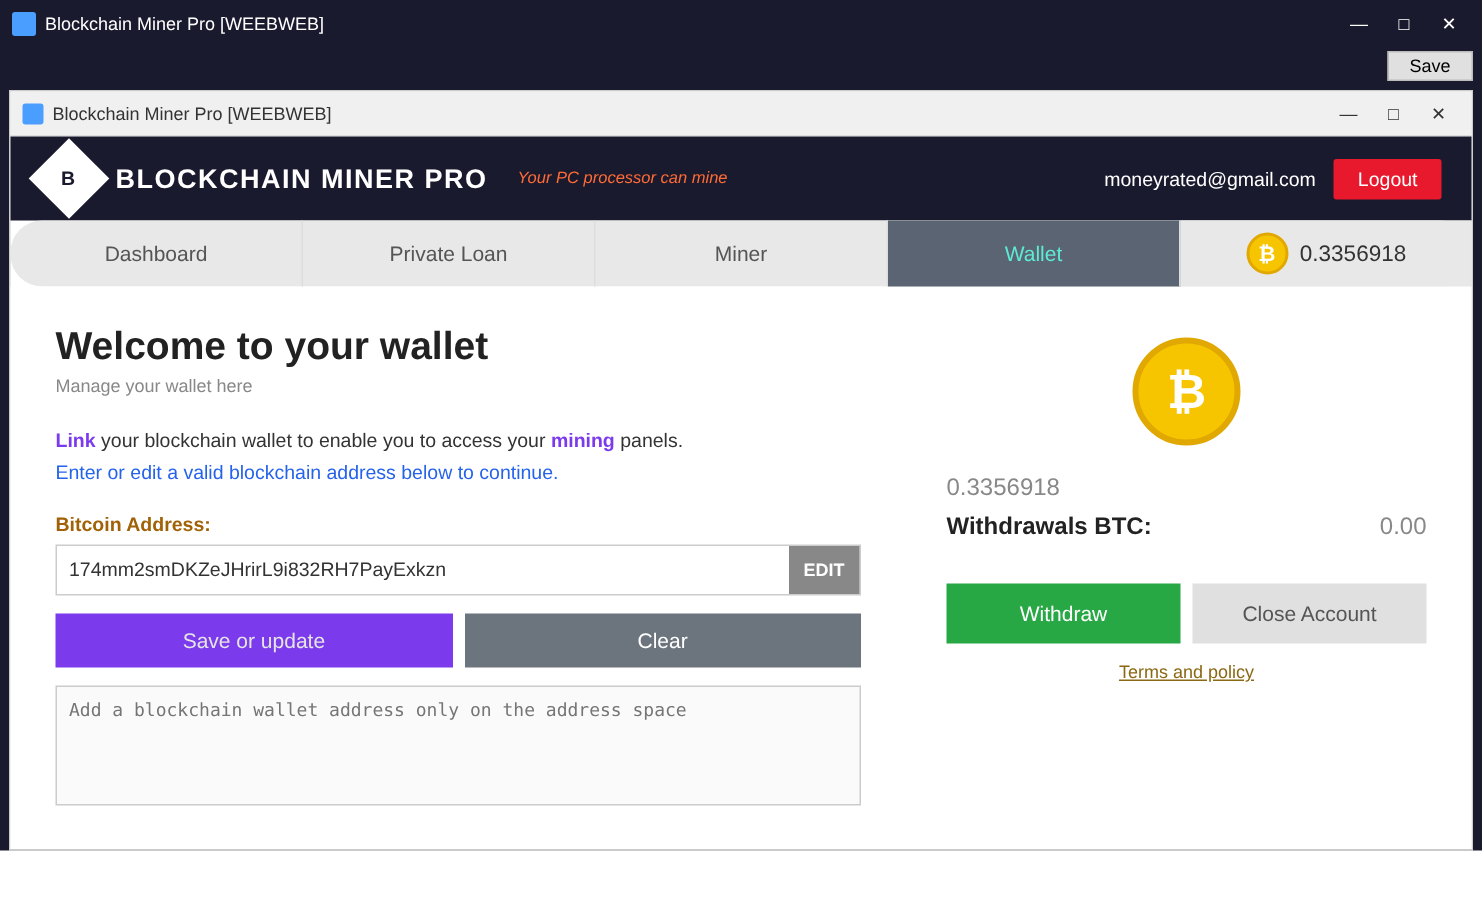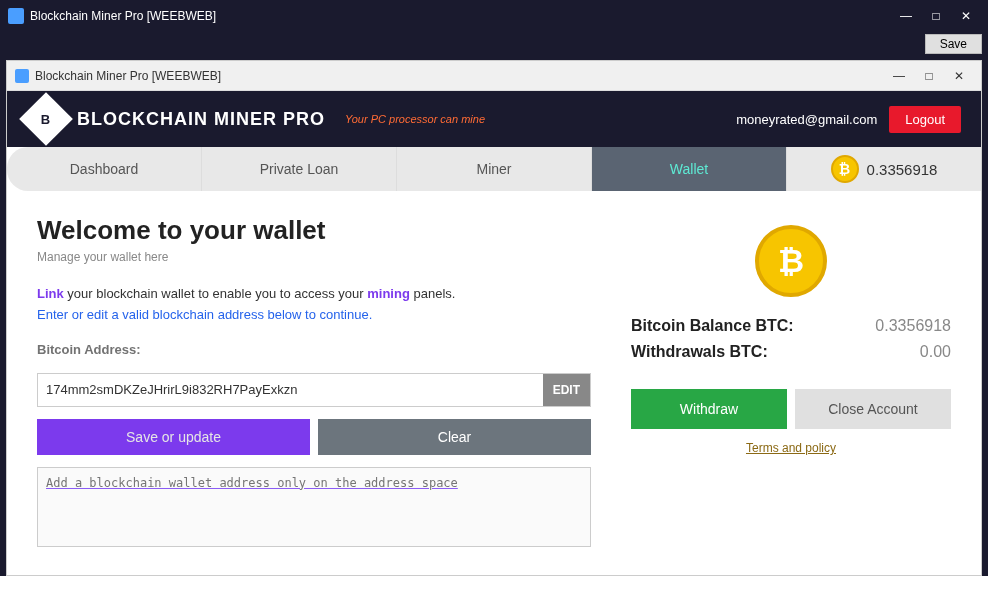--- a/index.html
+++ b/index.html
@@ -33,35 +33,35 @@
 
     
     .nav-tabs { display: flex; background: #e8e8e8; height: 44px; border-radius: 21px; }
     .nav-tab { flex: 1; display: flex; align-items: center; justify-content: center; font-size: 14px; color: #555; cursor: pointer; border-right: 1px solid #ddd; }
     .nav-tab.active { background: #5a6472; color: #5eead4; }
     .nav-tab-balance { flex: 1; display: flex; align-items: center; justify-content: center; gap: 8px; background: #e8e8e8; }
     .bitcoin-coin-small { width: 28px; height: 28px; border-radius: 50%; background: #f7c500; display: flex; align-items: center; justify-content: center; color: #fff; font-weight: bold; font-size: 14px; border: 2px solid #e0a800; }
     .balance-text { font-size: 15px; color: #333; font-weight: 500; }
 
     
-    .main-content { display: flex; padding: 24px 30px; gap: 40px; background: #fff; justify-content: flex-end; }
+    .main-content { display: flex; padding: 24px 30px; gap: 57px; background: #fff; justify-content: flex-end; }
 
     
     .left-panel { flex: 1; }
     .wallet-title { font-size: 26px; font-weight: bold; color: #222; margin-bottom: 4px; }
     .wallet-subtitle { font-size: 12px; color: #888; margin-bottom: 20px; }
     .info-text { font-size: 13px; color: #333; line-height: 1.6; margin-bottom: 16px; }
-    .bitcoin-label { font-size: 13px; color: #737373; font-weight: 600; margin-bottom: 16px; }
+    .bitcoin-label { font-size: 13px; color: #a16207; font-weight: 600; margin-bottom: 6px; }
     .address-row { display: flex; align-items: center; border: 1px solid #ccc; height: 34px; margin-bottom: 12px; }
     .address-input { flex: 1; border: none; outline: none; padding: 0 8px; font-size: 13px; color: #333; background: #fff; height: 100%; }
     .edit-btn { background: #888; color: #fff; border: none; padding: 0 10px; height: 100%; cursor: pointer; font-size: 12px; font-weight: bold; }
     .action-buttons { display: flex; gap: 8px; margin-bottom: 12px; }
     .save-btn { flex: 1; background: #7c3aed; color: #e5e5e5; border: none; padding: 10px; font-size: 14px; cursor: pointer; font-weight: 500; }
     .clear-btn { flex: 1; background: #6c757d; color: #fff; border: none; padding: 10px; font-size: 14px; cursor: pointer; }
-    .notes-area { width: 100%; height: 80px; border: 1px solid #ccc; padding: 8px; font-size: 12px; color: #8b5cf6; resize: none; outline: none; background: #fafafa; text-decoration: underline; }
+    .notes-area { width: 100%; height: 80px; border: 1px solid #ccc; padding: 8px; font-size: 12px; color: #8b5cf6; resize: none; outline: none; background: #fafafa; }
 
     
     .right-panel { width: 320px; display: flex; flex-direction: column; align-items: center; padding-top: 10px; }
     .bitcoin-coin-large { width: 72px; height: 72px; border-radius: 50%; background: #f7c500; display: flex; align-items: center; justify-content: center; color: #fff; font-size: 32px; font-weight: bold; border: 4px solid #e0a800; margin-bottom: 20px; }
     .balance-info { width: 100%; margin-bottom: 20px; }
     .balance-row { display: flex; justify-content: space-between; align-items: center; margin-bottom: 8px; }
     .balance-label { font-size: 16px; font-weight: 600; color: #222; }
     .balance-value { font-size: 16px; color: #888; }
     .right-buttons { display: flex; gap: 8px; width: 100%; margin-bottom: 12px; }
     .withdraw-btn { flex: 1; background: #28a745; color: #fff; border: none; padding: 12px; font-size: 14px; cursor: pointer; }
@@ -165,21 +165,20 @@
         <textarea class="notes-area" placeholder="Add a blockchain wallet address only on the address space" style=""></textarea>
       </div>
 
       <div class="right-panel">
         <div class="bitcoin-coin-large">
           <span>₿</span>
         </div>
 
         <div class="balance-info">
           <div class="balance-row">
-            <span class="balance-label">Bitcoin Balance BTC:</span>
             <span class="balance-value">0.3356918</span>
           </div>
           <div class="balance-row">
             <span class="balance-label">Withdrawals BTC:</span>
             <span class="balance-value">0.00</span>
           </div>
         </div>
 
         <div class="right-buttons">
           <button class="withdraw-btn">Withdraw</button>

